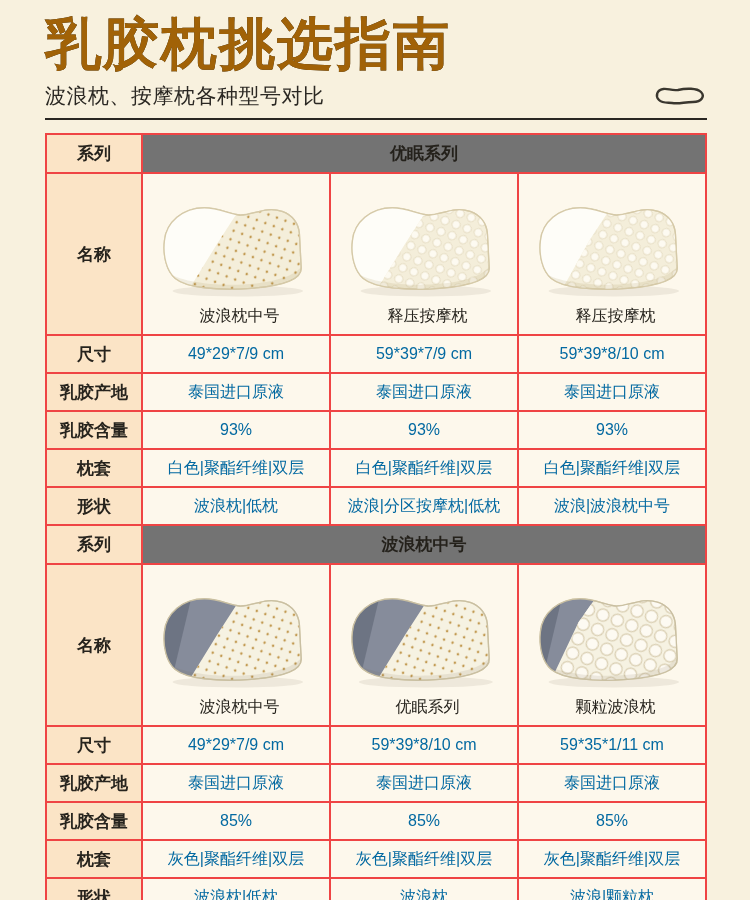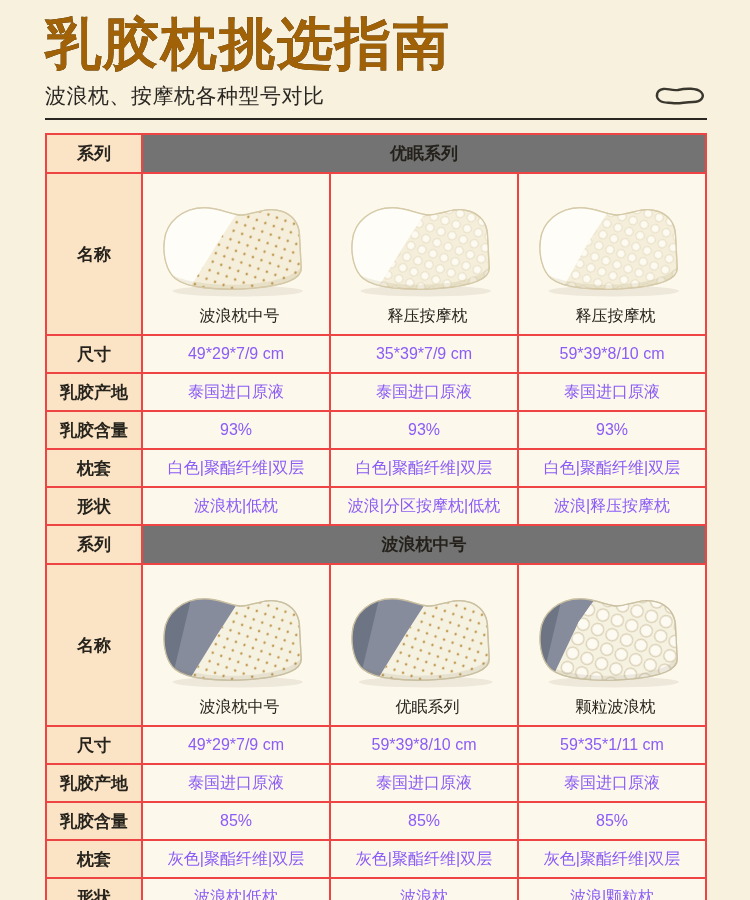--- a/index.html
+++ b/index.html
@@ -34,21 +34,21 @@
     padding:0 4px;
     overflow:hidden;white-space:nowrap;
   }
   .compare th.label{
     background:#fbe4c6;font-size:17px;font-weight:bold;color:#26231d;
   }
   .series-row td{
     background:#737373;font-size:17px;font-weight:bold;height:37px;
   }
   .data-row th,.data-row td{height:36px;}
-  .data-row td{font-size:16px;color:#8b5cf6;font-weight:normal;text-align:center;}
+  .data-row td{font-size:16px;color:#0369a1;font-weight:normal;text-align:center;}
   .name-row th,.name-row td{height:158px;}
   .name-cell{padding:2px 0 0 0 !important;}
   .pimg{display:flex;justify-content:center;align-items:flex-end;height:126px;}
   .pillow{width:172px;height:120px;}
   .caption{font-size:16px;color:#26231d;padding-bottom:4px;line-height:1.5;margin-left:7px;}
   .hidden-defs{position:absolute;width:0;height:0;}
 </style>
 </head>
 <body>
 
@@ -143,21 +143,21 @@
             <use href="#pillow-body" fill="none" stroke="#d5c9a8" stroke-width="1.4"></use>
           </svg>
         </div>
         <div class="caption">释压按摩枕</div>
       </td>
     </tr>
 
     <tr class="data-row">
       <th class="label">尺寸</th>
       <td>49*29*7/9 cm</td>
-      <td>35*39*7/9 cm</td>
+      <td>59*39*7/9 cm</td>
       <td>59*39*8/10 cm</td>
     </tr>
 
     <tr class="data-row">
       <th class="label">乳胶产地</th>
       <td>泰国进口原液</td>
       <td>泰国进口原液</td>
       <td>泰国进口原液</td>
     </tr>
 
@@ -172,21 +172,21 @@
       <th class="label">枕套</th>
       <td>白色|聚酯纤维|双层</td>
       <td>白色|聚酯纤维|双层</td>
       <td>白色|聚酯纤维|双层</td>
     </tr>
 
     <tr class="data-row">
       <th class="label">形状</th>
       <td>波浪枕|低枕</td>
       <td>波浪|分区按摩枕|低枕</td>
-      <td>波浪|释压按摩枕</td>
+      <td>波浪|波浪枕中号</td>
     </tr>
 
     <tr class="series-row">
       <th class="label">系列</th>
       <td colspan="3">波浪枕中号</td>
     </tr>
 
     <tr class="name-row">
       <th class="label">名称</th>
 

